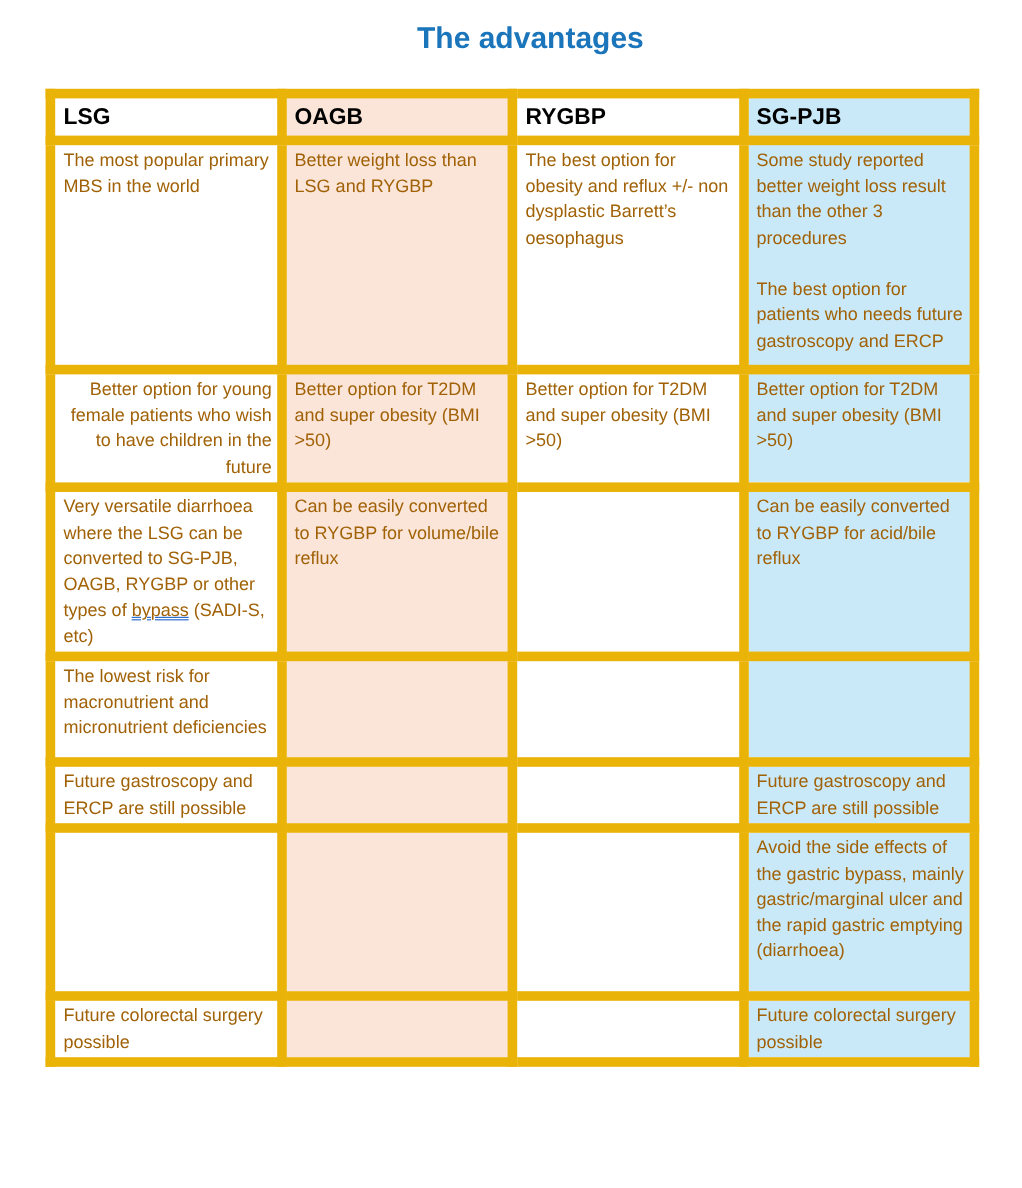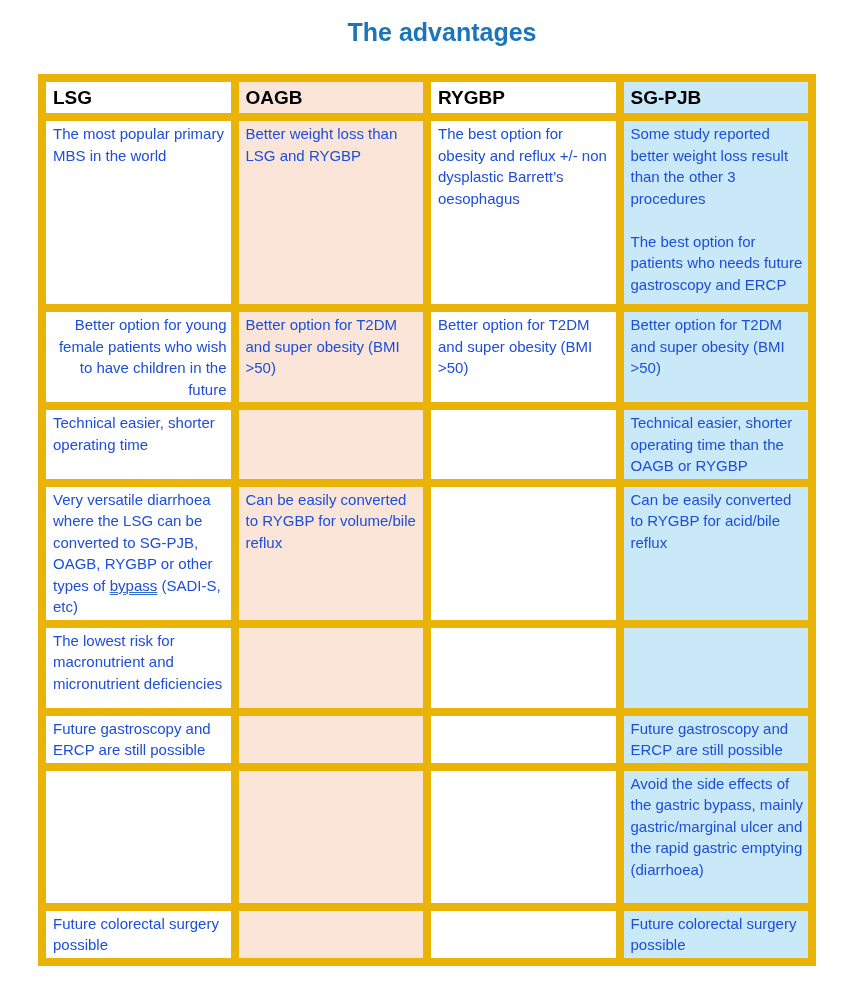--- a/index.html
+++ b/index.html
@@ -47,21 +47,21 @@
     font-weight: bold;
     padding: 1px 4px 1px 7px;
     height: 29px;
     vertical-align: middle;
   }
   table.adv td {
     font-size: 15px;
     line-height: 21.5px;
     padding: 2px 4px 2px 7px;
     white-space: pre-line;
-    color: #1d4ed8;
+    color: #a16207;
   }
   .grammar-word {
     text-decoration: underline;
     text-decoration-style: double;
     text-decoration-color: #2e6fd2;
     text-decoration-thickness: 1px;
   }
 </style>
 </head>
 <body>
@@ -93,26 +93,20 @@
         <td class="col-sgpjb" style="background: rgb(202, 233, 248);">Some study reported better weight loss result than the other 3 procedures
 
 The best option for patients who needs future gastroscopy and ERCP</td>
       </tr>
       <tr style="height:85px">
         <td class="col-lsg" style="background: rgb(255, 255, 255); text-align: right;">Better option for young female patients who wish to have children in the future</td>
         <td class="col-oagb" style="background: rgb(251, 229, 216);">Better option for T2DM and super obesity (BMI &gt;50)</td>
         <td class="col-rygbp" style="background: rgb(255, 255, 255);">Better option for T2DM and super obesity (BMI &gt;50)</td>
         <td class="col-sgpjb" style="background: rgb(202, 233, 248);">Better option for T2DM and super obesity (BMI &gt;50)</td>
       </tr>
-      <tr style="height:65px">
-        <td class="col-lsg" style="background: rgb(255, 255, 255);">Technical easier, shorter operating time</td>
-        <td class="col-oagb" style="background: rgb(251, 229, 216);"></td>
-        <td class="col-rygbp" style="background: rgb(255, 255, 255);"></td>
-        <td class="col-sgpjb" style="background: rgb(202, 233, 248);">Technical easier, shorter operating time than the OAGB or RYGBP</td>
-      </tr>
       <tr style="height:125px">
         <td class="col-lsg" style="background: rgb(255, 255, 255);"><span>Very versatile diarrhoea where the LSG can be converted to SG-PJB, OAGB, RYGBP or other types of </span><span class="grammar-word">bypass</span><span> (SADI-S, etc)</span></td>
         <td class="col-oagb" style="background: rgb(251, 229, 216);">Can be easily converted to RYGBP for volume/bile reflux</td>
         <td class="col-rygbp" style="background: rgb(255, 255, 255);"></td>
         <td class="col-sgpjb" style="background: rgb(202, 233, 248);">Can be easily converted to RYGBP for acid/bile reflux</td>
       </tr>
       <tr style="height:88px">
         <td class="col-lsg" style="background: rgb(255, 255, 255);">The lowest risk for macronutrient and micronutrient deficiencies</td>
         <td class="col-oagb" style="background: rgb(251, 229, 216);"></td>
         <td class="col-rygbp" style="background: rgb(255, 255, 255);"></td>

